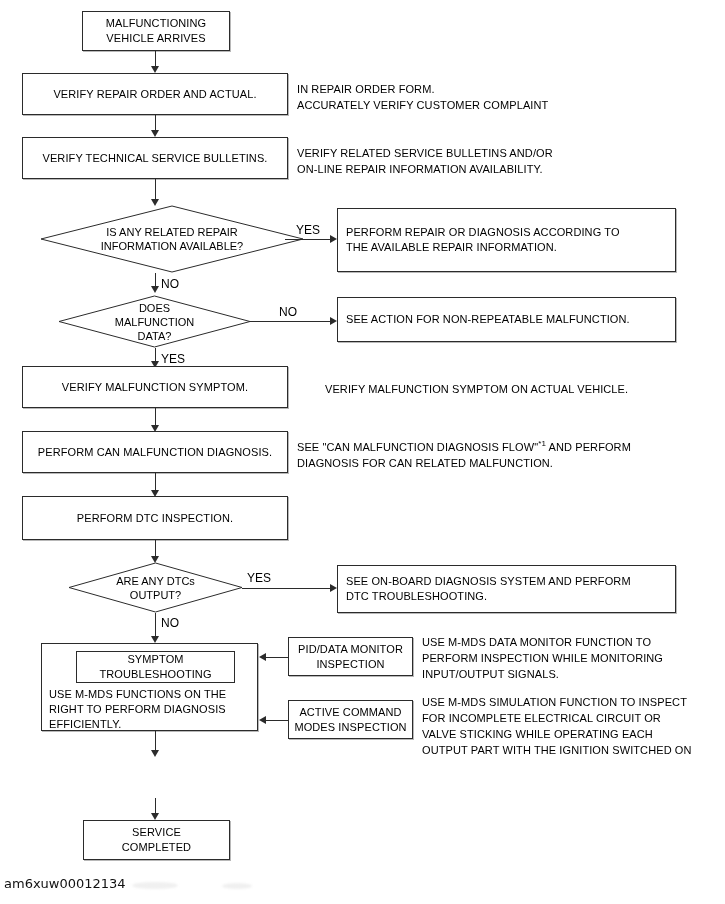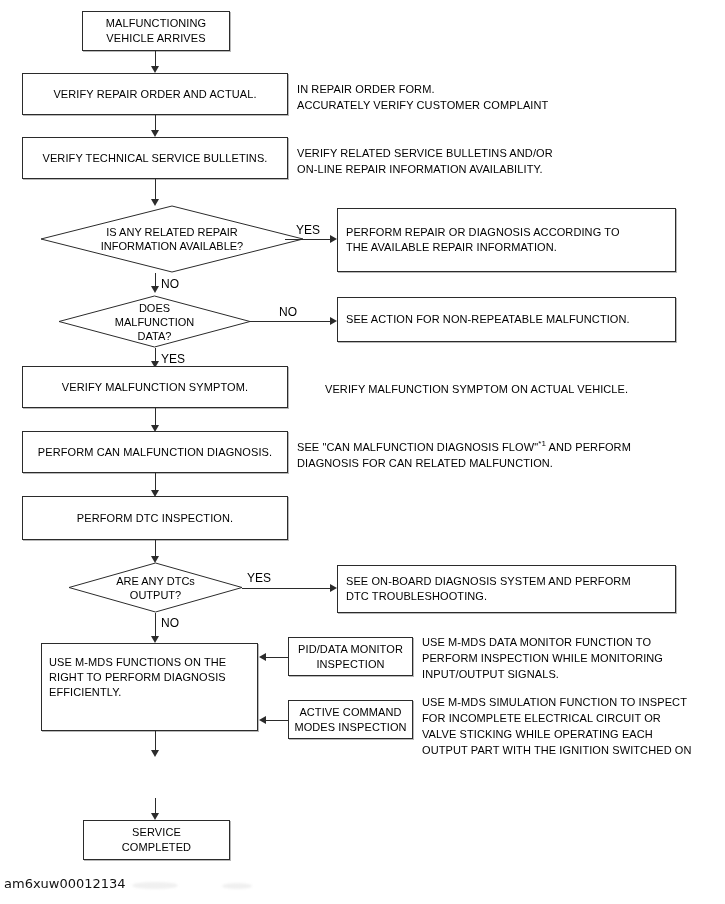--- a/index.html
+++ b/index.html
@@ -255,20 +255,24 @@
   <div class="node left shadow" style="left:337px; top:565px; width:339px; height:48px;">
     <span class="ln">SEE ON-BOARD DIAGNOSIS SYSTEM AND PERFORM</span>
     <span class="ln">DTC TROUBLESHOOTING.</span>
   </div>
 
   <div class="vline" style="left:155px; top:613px; height:23px;"></div>
   <div class="arrow-down" style="left:151px; top:636px;"></div>
   <div class="branch-label" style="left:161px; top:617px;">NO</div>
 
   <div class="node left shadow" style="left:41px; top:643px; width:217px; height:88px; justify-content:flex-start; padding-left:0;">
+    <div class="node center" style="position:relative; left:34px; top:7px; width:159px; height:32px; box-shadow:none;">
+      <span class="ln">SYMPTOM</span>
+      <span class="ln">TROUBLESHOOTING</span>
+    </div>
     <div style="position:relative; margin-top:11px; padding-left:7px; line-height:15px;">
       <div class="ln">USE M-MDS FUNCTIONS ON THE</div>
       <div class="ln">RIGHT TO PERFORM DIAGNOSIS</div>
       <div class="ln">EFFICIENTLY.</div>
     </div>
   </div>
 
   <div class="node center shadow" style="left:288px; top:637px; width:125px; height:39px;">
     <span class="ln">PID/DATA MONITOR</span>
     <span class="ln">INSPECTION</span>

